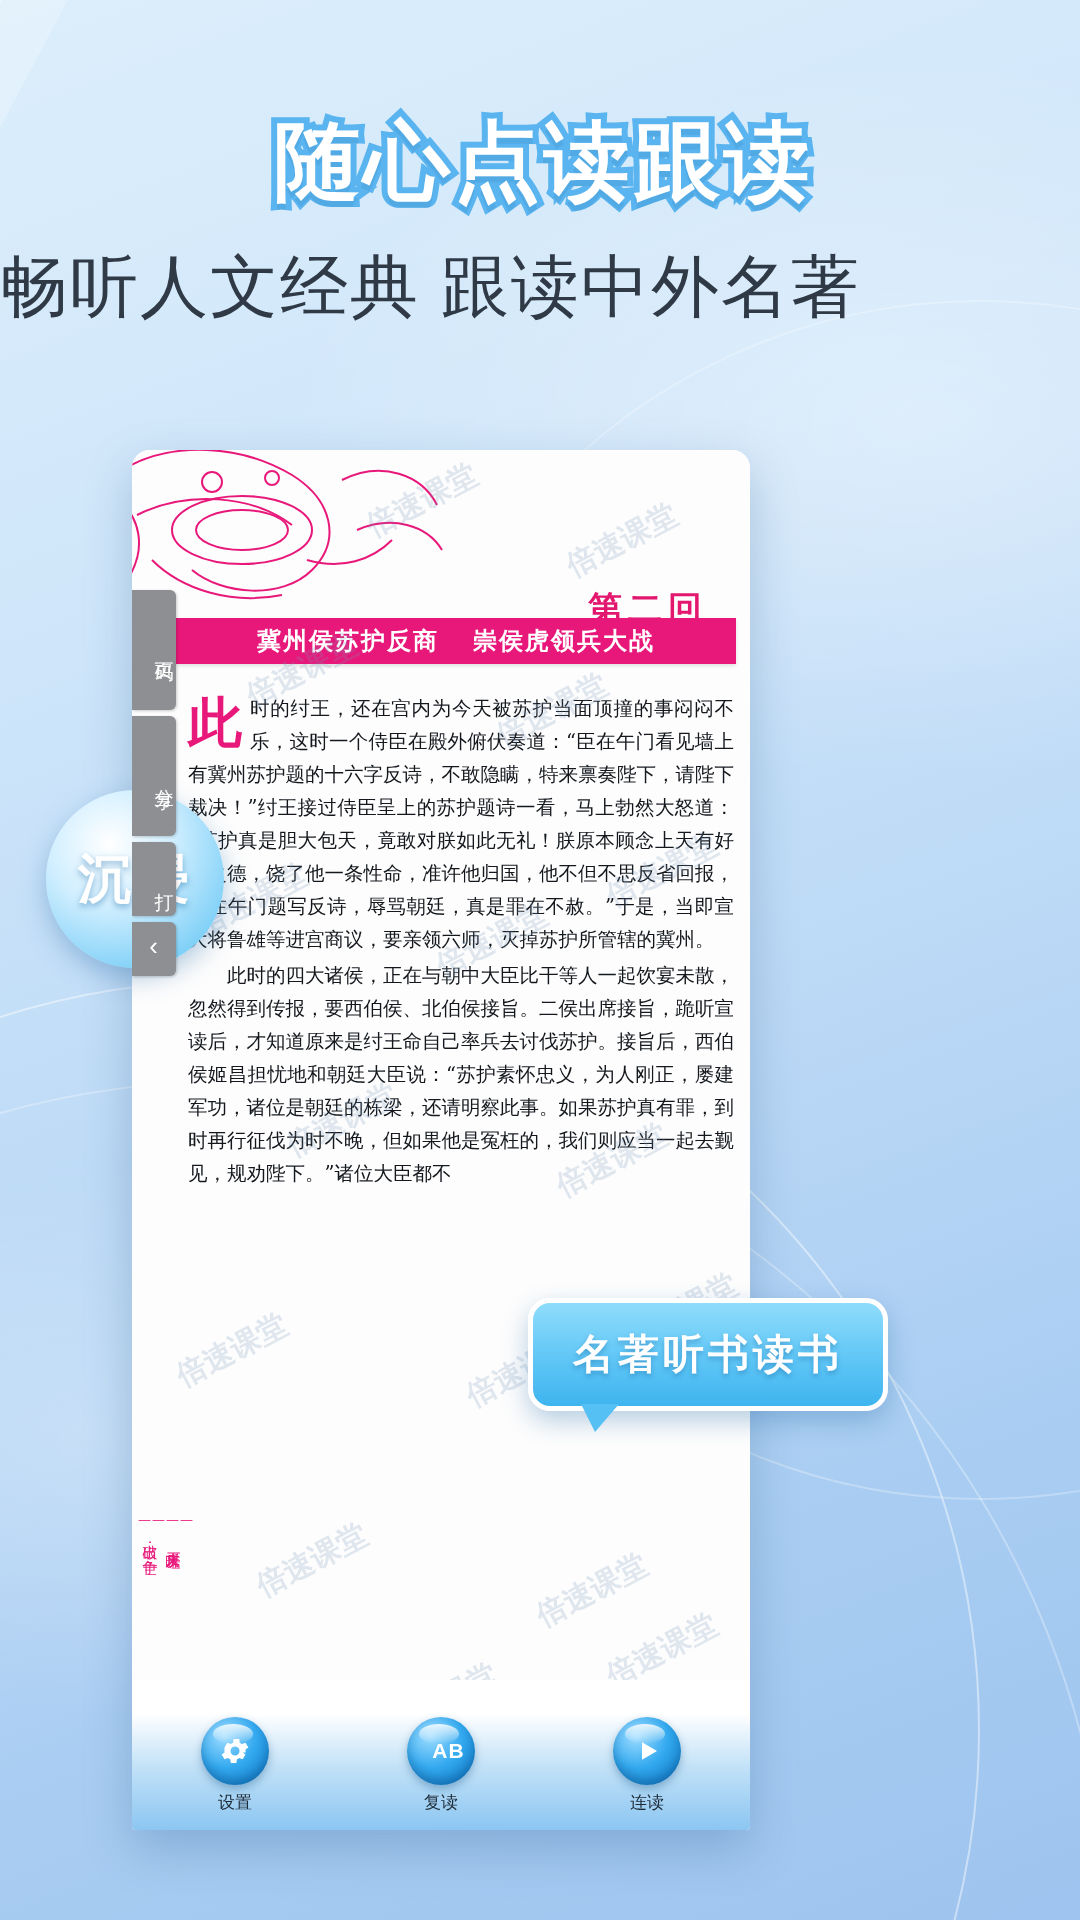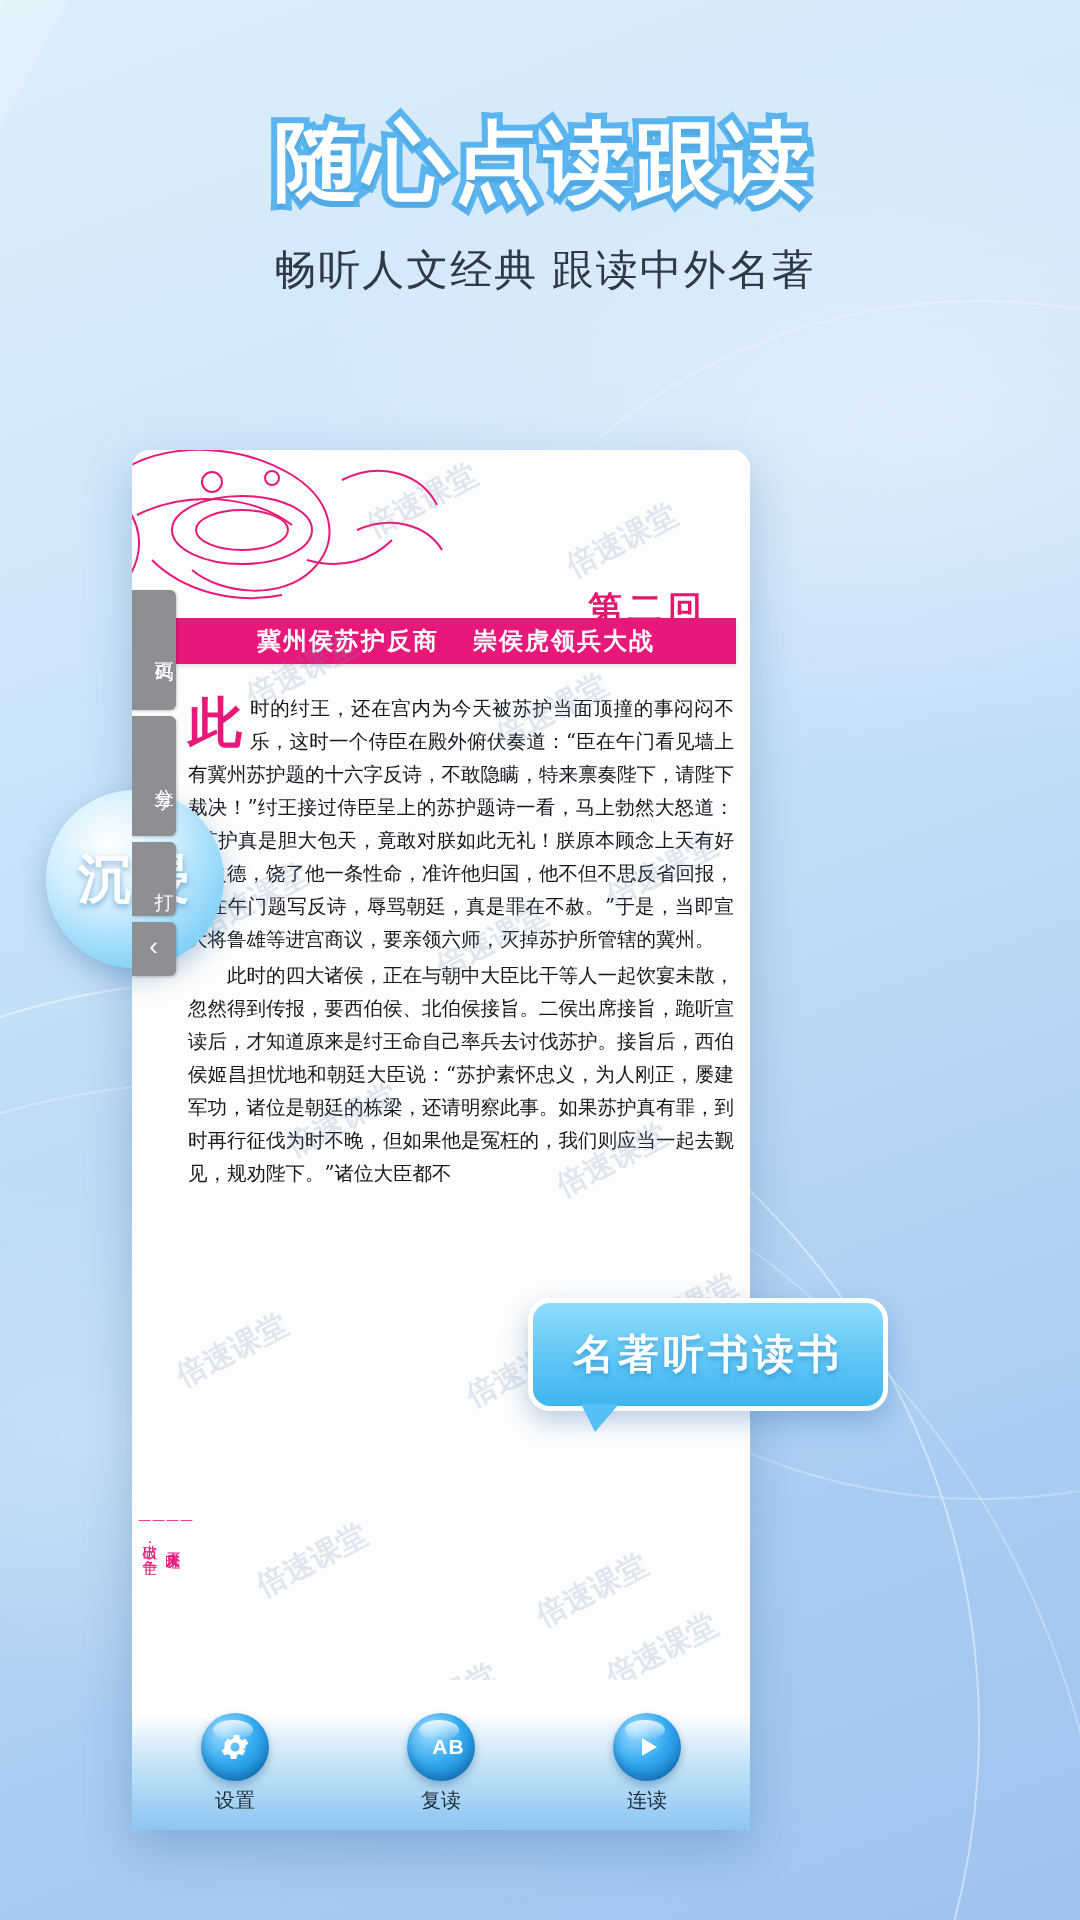--- a/index.html
+++ b/index.html
@@ -41,25 +41,24 @@
     font-weight: bold;
     letter-spacing: 4px;
     color: #ffffff;
     -webkit-text-stroke: 12px #5ab4ef;
     paint-order: stroke fill;
     text-shadow: 0 6px 0 rgba(60,140,200,0.25);
     padding-left: 8px;
   }
   .subhead {
     position: absolute; top: 242px; left: 0; right: 0;
-    text-align: center;
-    font-size: 42px;
+    text-align: left;
+    font-size: 68px;
     color: #2f3a46;
     letter-spacing: 2px;
-    margin-left: 10px;
   }
 
   
   .phone {
     position: absolute;
     left: 132px; top: 450px;
     width: 618px; height: 1380px;
     background: #ffffff;
     border-radius: 18px 18px 4px 4px;
     box-shadow: 0 18px 48px rgba(40,90,140,0.28);
@@ -192,21 +191,21 @@
     color: #fff;
     position: relative;
   }
   .tool .orb:after {
     content: ""; position: absolute; left: 12px; top: 7px;
     width: 40px; height: 20px; border-radius: 50%;
     background: linear-gradient(180deg, rgba(255,255,255,0.85), rgba(255,255,255,0));
   }
   .tool .orb svg { position: relative; z-index: 2; }
   .tool .orb .ab { position: relative; z-index: 2; font-size: 21px; font-weight: bold; letter-spacing: 1px; margin-left: 15px; }
-  .tool .lbl { font-size: 20px; color: #1d2a36; }
+  .tool .lbl { font-size: 17px; color: #1d2a36; }
 
   
   .circle-badge {
     position: absolute;
     left: 46px; top: 790px;
     width: 178px; height: 178px;
     border-radius: 50%;
     background: radial-gradient(circle at 36% 30%, #ffffff 0%, #cfeeff 38%, #7fd0f7 78%, #4cb9f0 100%);
     box-shadow: 0 10px 26px rgba(40,110,170,0.35);
     display: flex; align-items: center; justify-content: center;

